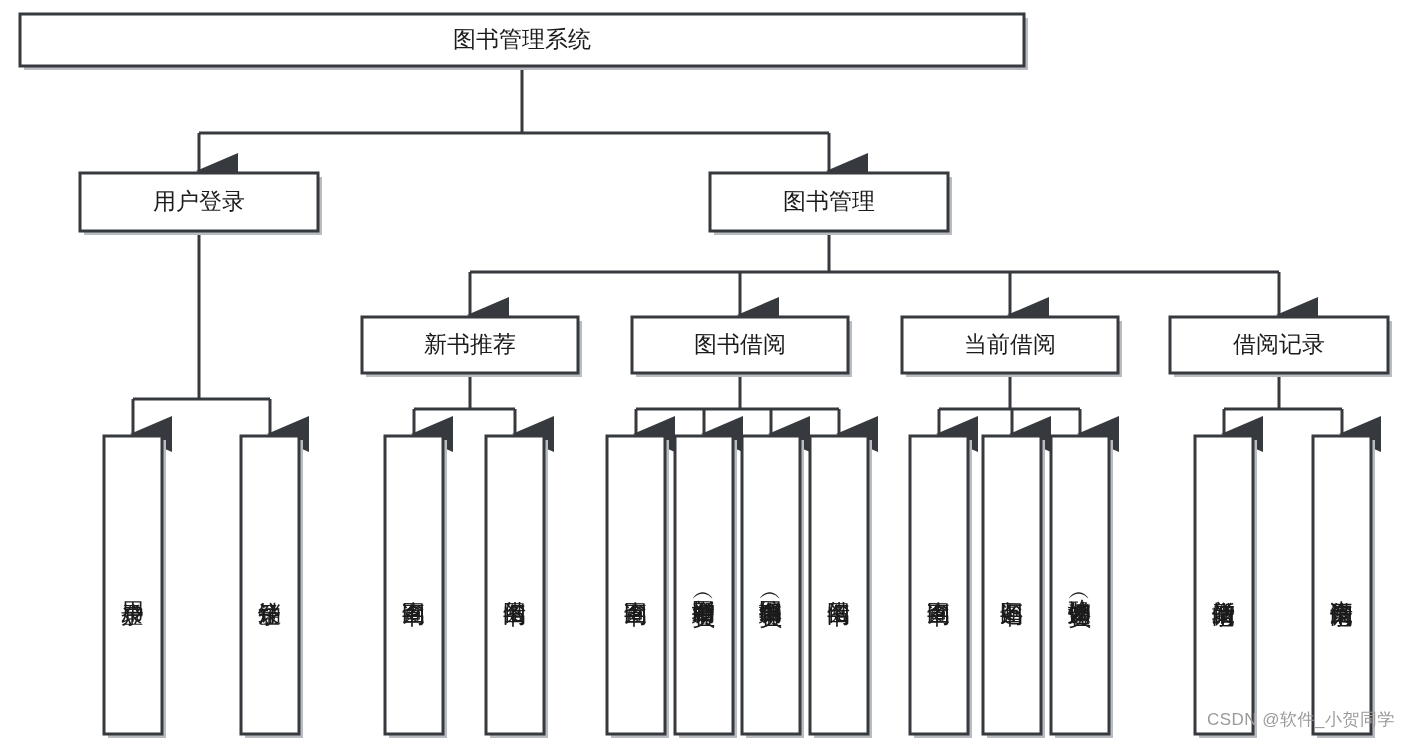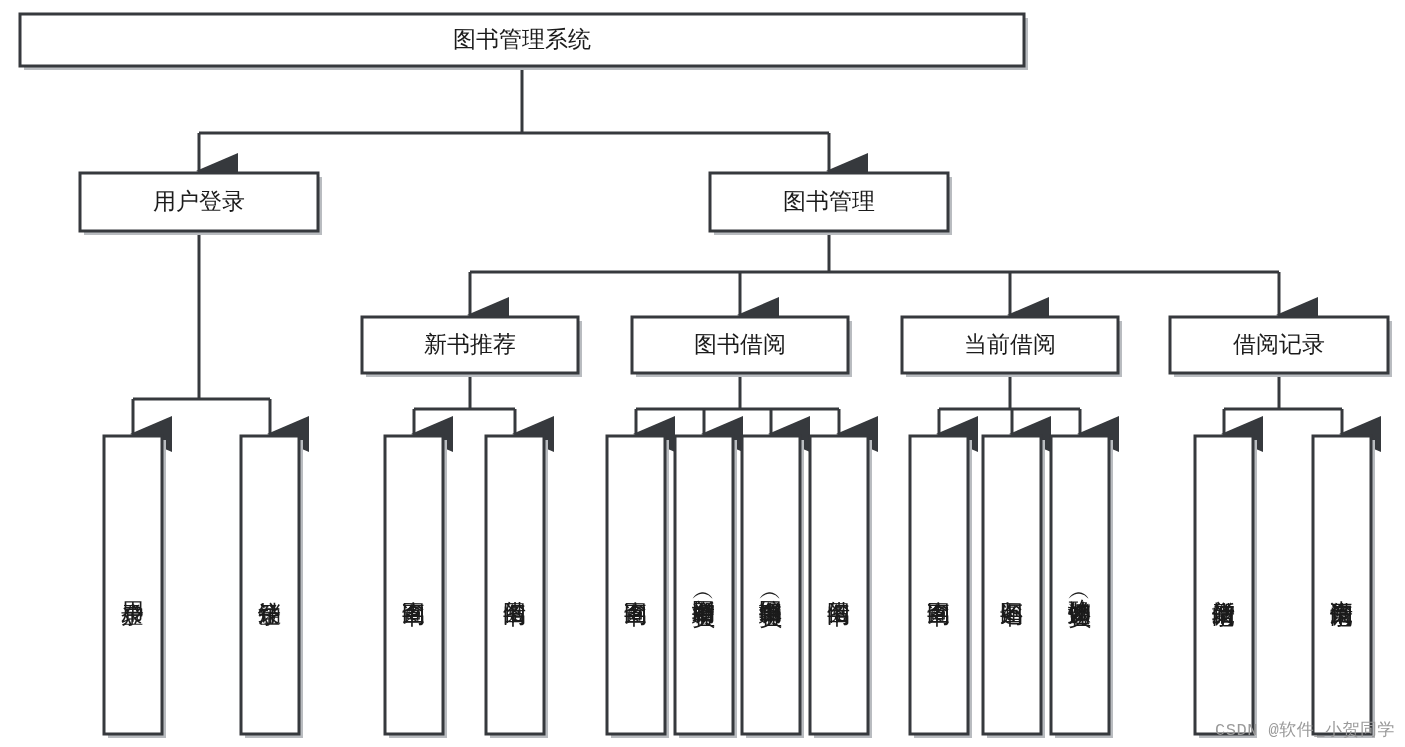--- a/index.html
+++ b/index.html
@@ -63,22 +63,22 @@
     display: flex;
     align-items: center;
     justify-content: center;
     text-align: center;
     white-space: nowrap;
     pointer-events: none;
   }
   .watermark {
     position: absolute;
     right: 10px;
-    bottom: 6px;
-    font-family: Liberation Mono, monospace;
+    bottom: 16px;
+    font-family: Liberation Sans, sans-serif;
     font-size: 17px;
     color: #9a9a9a;
     letter-spacing: 0.5px;
     white-space: nowrap;
     text-align: center;
   }
 </style>
 </head>
 <body>
 

